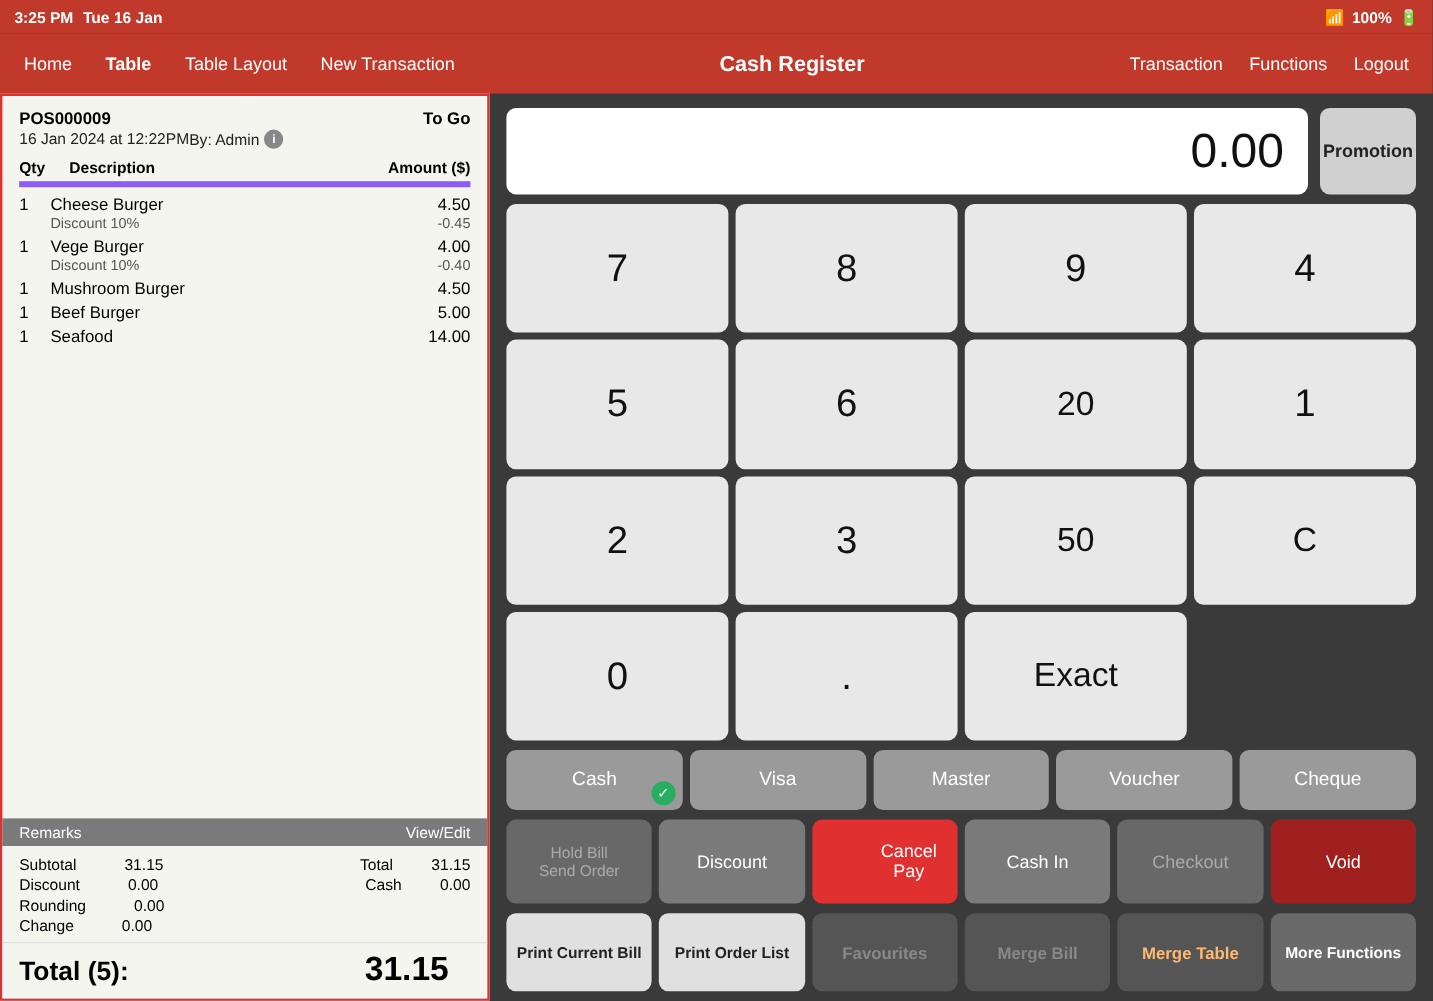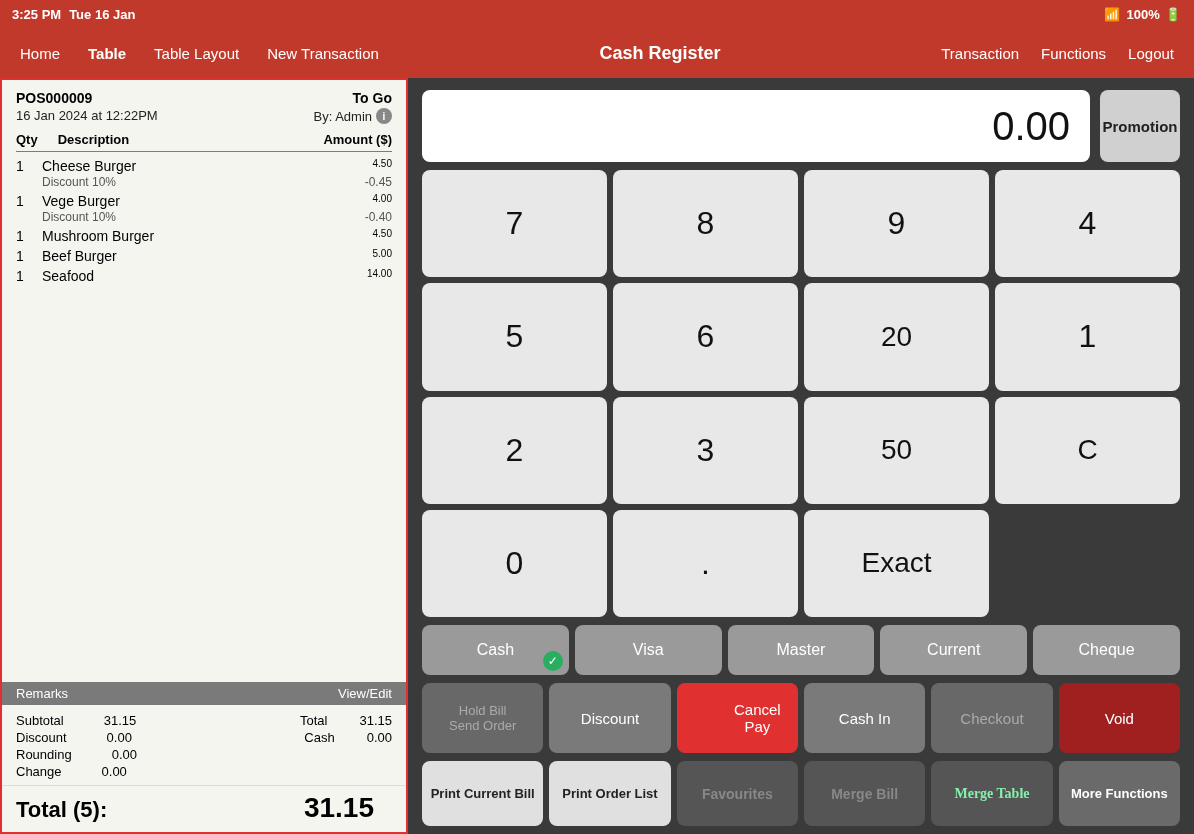--- a/index.html
+++ b/index.html
@@ -67,21 +67,20 @@
     }
     .receipt-header-row {
       display: flex;
       justify-content: space-between;
       font-size: 14px;
       font-weight: 600;
       margin-bottom: 2px;
     }
     .receipt-date-row {
       display: flex;
-      justify-content: space-between;
       font-size: 13px;
       margin-bottom: 8px;
       color: #222;
     }
     .receipt-date-admin { display: flex; align-items: center; gap: 4px; }
     .info-icon {
       display: inline-flex;
       align-items: center;
       justify-content: center;
       width: 16px;
@@ -90,36 +89,36 @@
       border-radius: 50%;
       color: white;
       font-size: 10px;
       font-weight: 700;
     }
     .receipt-col-header {
       display: flex;
       justify-content: space-between;
       font-size: 13px;
       font-weight: 600;
-      border-bottom: 1px solid #8b5cf6;
+      border-bottom: 5px solid #8b5cf6;
       padding-bottom: 4px;
       margin-bottom: 6px;
     }
     .receipt-col-header-desc { flex: 1; margin-left: 20px; }
     .receipt-item {
       margin-bottom: 4px;
     }
     .receipt-item-row {
       display: flex;
       justify-content: space-between;
       font-size: 14px;
     }
     .receipt-item-qty { width: 18px; font-size: 14px; }
     .receipt-item-desc { flex: 1; margin-left: 8px; font-size: 14px; }
-    .receipt-item-amount { font-size: 10px; }
+    .receipt-item-amount { font-size: 14px; }
     .receipt-discount-row {
       display: flex;
       justify-content: space-between;
       padding-left: 26px;
       font-size: 12px;
       color: #555;
       margin-top: 1px;
     }
 
     
@@ -518,21 +517,21 @@
         <span>Cash</span>
         <span class="check-badge">✓</span>
       </div>
       <div class="payment-btn">
         <span>Visa</span>
       </div>
       <div class="payment-btn">
         <span>Master</span>
       </div>
       <div class="payment-btn">
-        <span>Current</span>
+        <span>Voucher</span>
       </div>
       <div class="payment-btn">
         <span>Cheque</span>
       </div>
     </div>
 
     <div class="actions-row">
       <div class="action-btn disabled" style="white-space: pre-line; font-size: 13px;">Hold Bill
 Send Order</div>
       <div class="action-btn">Discount</div>
@@ -540,18 +539,18 @@
       <div class="action-btn">Cash In</div>
       <div class="action-btn disabled">Checkout</div>
       <div class="action-btn dark-red">Void</div>
     </div>
 
     <div class="bottom-row">
       <div class="bottom-btn white-btn" style="font-size: 13px;">Print Current Bill</div>
       <div class="bottom-btn white-btn" style="font-size: 13px;">Print Order List</div>
       <div class="bottom-btn dark" style="color: #888;">Favourites</div>
       <div class="bottom-btn dark" style="color: #888;">Merge Bill</div>
-      <div class="bottom-btn dark" style="color: #86efac; font-family: Liberation Serif, serif;">Merge Table</div>
+      <div class="bottom-btn dark" style="color: #fdba74;">Merge Table</div>
       <div class="bottom-btn" style="font-size: 13px;">More Functions</div>
     </div>
 
   </div>
 </div>
 
 </body></html>

